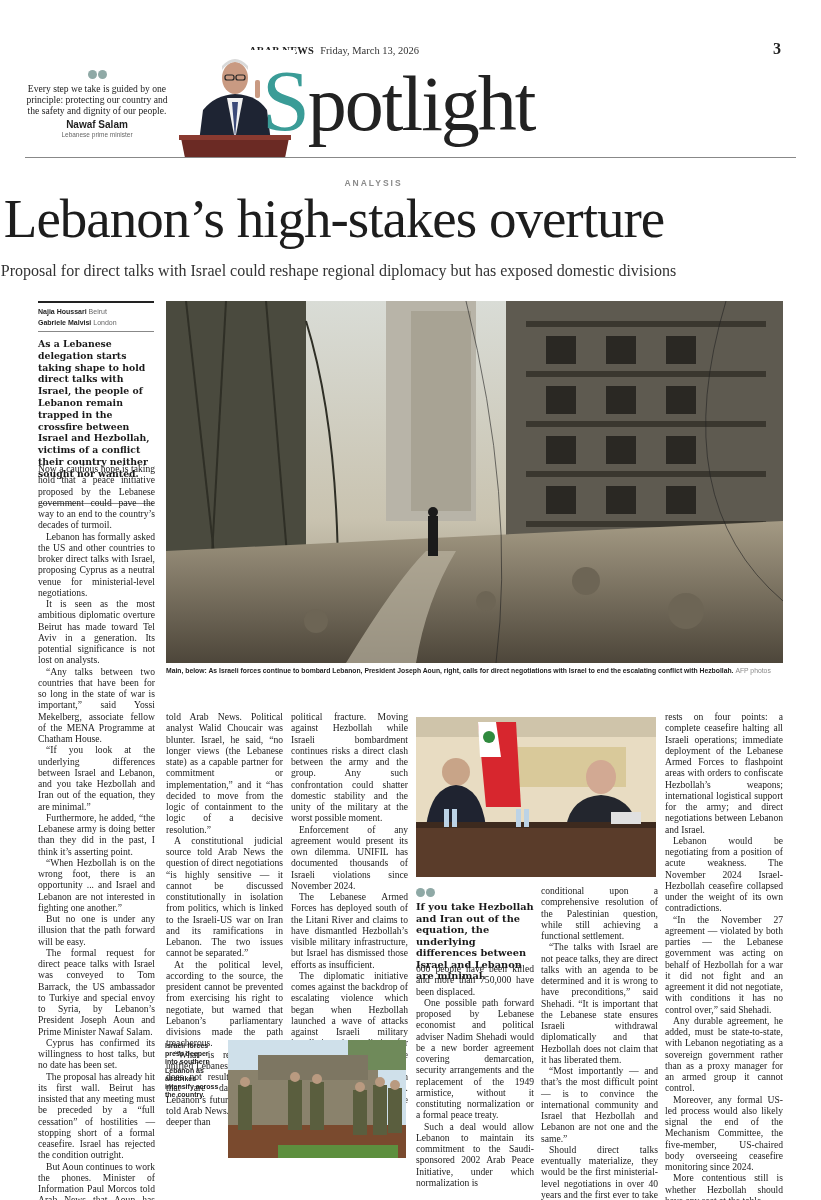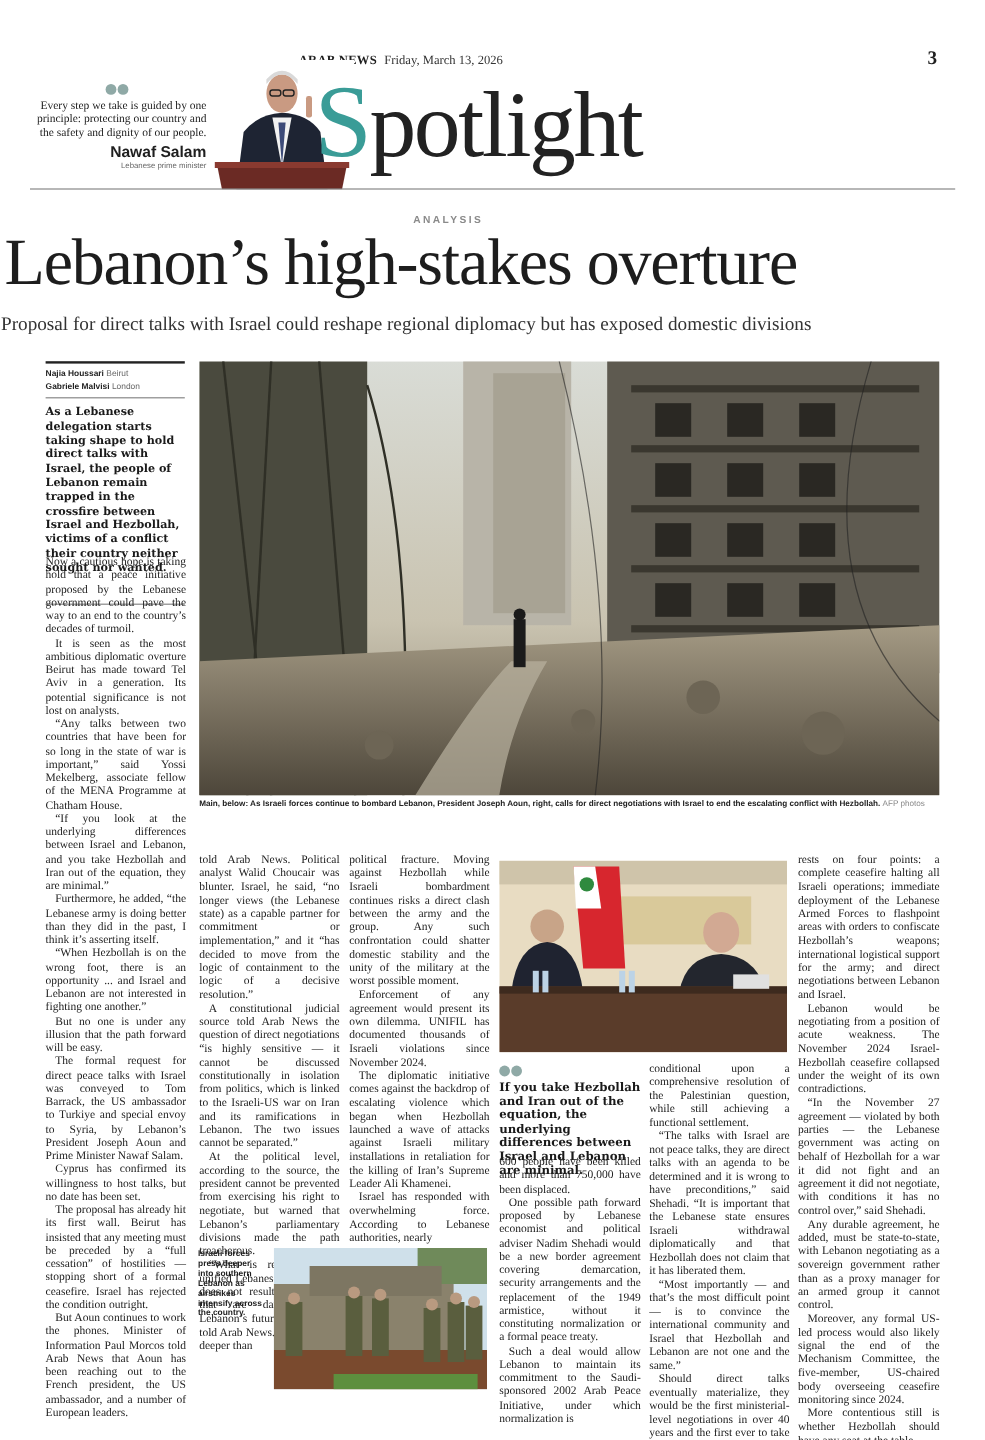--- a/index.html
+++ b/index.html
@@ -4,25 +4,25 @@
   <style>
     * { margin: 0; padding: 0; box-sizing: border-box; }
     html, body { width: 821px; height: 1200px; background: #ffffff; overflow: hidden; }
     body { position: relative; font-family: "DejaVu Serif", serif; color: #1f1f1f; }
 
     .masthead-line { position: absolute; top: 45px; left: 0; width: 668px; text-align: center; font-size: 10px; }
     .masthead-line .pub { font-family: "Liberation Serif", serif; font-weight: bold; font-size: 10.5px; letter-spacing: 0.2px; }
     .masthead-line .date { font-family: "Liberation Serif", serif; font-size: 10.5px; margin-left: 3px; color: #333; }
     .page-num { position: absolute; top: 40px; right: 40px; font-family: "Liberation Serif", serif; font-weight: bold; font-size: 16px; }
 
-    .quote-block { position: absolute; top: 70px; left: 22px; width: 150px; text-align: right; }
+    .quote-block { position: absolute; top: 70px; left: 22px; width: 150px; text-align: center; }
     .quote-marks { display: flex; justify-content: center; gap: 1px; margin-bottom: 4px; }
     .qm { width: 9px; height: 9px; border-radius: 50%; background: #8fa9a6; }
     .quote-text { font-family: "Liberation Serif", serif; font-size: 9.6px; line-height: 11px; color: #222; }
-    .quote-name { font-family: "Liberation Sans", sans-serif; font-weight: bold; font-size: 13px; margin-top: 3px; }
+    .quote-name { font-family: "Liberation Sans", sans-serif; font-weight: bold; font-size: 10px; margin-top: 3px; }
     .quote-role { font-family: "Liberation Sans", sans-serif; font-size: 6.5px; color: #666; margin-top: 1px; }
 
     .portrait { position: absolute; top: 50px; left: 175px; width: 120px; height: 108px; overflow: hidden; }
     .spotlight { position: absolute; top: 58px; left: 262px; font-family: "Liberation Serif", serif; font-size: 78px; line-height: 1; letter-spacing: -2px; color: #222; }
     .spotlight .s { color: #3a9c97; font-size: 86px; }
 
     .rule-top { position: absolute; top: 157px; left: 25px; width: 771px; height: 1px; background: #888; }
 
     .kicker { position: absolute; top: 178px; left: 0; width: 747px; text-align: center; font-family: "Liberation Sans", sans-serif; font-weight: bold; font-size: 8.5px; letter-spacing: 2px; color: #8a8a8a; }
     .headline { position: absolute; top: 190px; left: 0; width: 668px; text-align: center; font-family: "Liberation Serif", serif; font-size: 55px; letter-spacing: -1px; color: #1d1d1d; line-height: 1.05; }
@@ -95,24 +95,25 @@
 <div class="deck">Proposal for direct talks with Israel could reshape regional diplomacy but has exposed domestic divisions</div>
 
 <div class="byline-box">
   <div class="byline"><b>Najia Houssari</b> <span class="loc">Beirut</span></div>
   <div class="byline"><b>Gabriele Malvisi</b> <span class="loc">London</span></div>
   <div class="standfirst">As a Lebanese delegation starts taking shape to hold direct talks with Israel, the people of Lebanon remain trapped in the crossfire between Israel and Hezbollah, victims of a conflict their country neither sought nor wanted.</div>
 </div>
 
 <div class="col" style="top:463px; left:38px; width:117px;">
   <p class="noind">Now a cautious hope is taking hold that a peace initiative proposed by the Lebanese government could pave the way to an end to the country’s decades of turmoil.</p>
+  <p>Lebanon has formally asked the US and other countries to broker direct talks with Israel, proposing Cyprus as a neutral venue for ministerial-level negotiations.</p>
   <p>It is seen as the most ambitious diplomatic overture Beirut has made toward Tel Aviv in a generation. Its potential significance is not lost on analysts.</p>
   <p>“Any talks between two countries that have been for so long in the state of war is important,” said Yossi Mekelberg, associate fellow of the MENA Programme at Chatham House.</p>
   <p>“If you look at the underlying differences between Israel and Lebanon, and you take Hezbollah and Iran out of the equation, they are minimal.”</p>
-  <p>Furthermore, he added, “the Lebanese army is doing better than they did in the past, I think it’s asserting itself.</p>
+  <p>Furthermore, he added, “the Lebanese army is doing better than they did in the past, I think it’s asserting point.</p>
   <p>“When Hezbollah is on the wrong foot, there is an opportunity ... and Israel and Lebanon are not interested in fighting one another.”</p>
   <p>But no one is under any illusion that the path forward will be easy.</p>
   <p>The formal request for direct peace talks with Israel was conveyed to Tom Barrack, the US ambassador to Turkiye and special envoy to Syria, by Lebanon’s President Joseph Aoun and Prime Minister Nawaf Salam.</p>
   <p>Cyprus has confirmed its willingness to host talks, but no date has been set.</p>
   <p>The proposal has already hit its first wall. Beirut has insisted that any meeting must be preceded by a “full cessation” of hostilities — stopping short of a formal ceasefire. Israel has rejected the condition outright.</p>
   <p>But Aoun continues to work the phones. Minister of Information Paul Morcos told Arab News that Aoun has been reaching out to the French president, the US ambassador, and a number of European leaders.</p>
 
 </div>
 
 <div class="main-photo">
@@ -184,20 +185,21 @@
 <div class="col" style="top:711px; left:166px; width:117px;">
   <p class="noind">told Arab News. Political analyst Walid Choucair was blunter. Israel, he said, “no longer views (the Lebanese state) as a capable partner for commitment or implementation,” and it “has decided to move from the logic of containment to the logic of a decisive resolution.”</p>
   <p>A constitutional judicial source told Arab News the question of direct negotiations “is highly sensitive — it cannot be discussed constitutionally in isolation from politics, which is linked to the Israeli-US war on Iran and its ramifications in Lebanon. The two issues cannot be separated.”</p>
   <p>At the political level, according to the source, the president cannot be prevented from exercising his right to negotiate, but warned that Lebanon’s parliamentary divisions made the path treacherous.</p>
   <p>“What is required is a unified Lebanese position that does not result in divisions that are dangerous for Lebanon’s future,” the source told Arab News. The fear runs deeper than</p>
 </div>
 
 <div class="col" style="top:711px; left:291px; width:117px;">
   <p class="noind">political fracture. Moving against Hezbollah while Israeli bombardment continues risks a direct clash between the army and the group. Any such confrontation could shatter domestic stability and the unity of the military at the worst possible moment.</p>
   <p>Enforcement of any agreement would present its own dilemma. UNIFIL has documented thousands of Israeli violations since November 2024.</p>
+  <p>The Lebanese Armed Forces has deployed south of the Litani River and claims to have dismantled Hezbollah’s visible military infrastructure, but Israel has dismissed those efforts as insufficient.</p>
   <p>The diplomatic initiative comes against the backdrop of escalating violence which began when Hezbollah launched a wave of attacks against Israeli military installations in retaliation for the killing of Iran’s Supreme Leader Ali Khamenei.</p>
   <p>Israel has responded with overwhelming force. According to Lebanese authorities, nearly</p>
 </div>
 
 <div class="photo2">
   <svg width="240" height="160" viewBox="0 0 240 160" preserveAspectRatio="none">
     <rect width="240" height="160" fill="#e8dcc2"></rect>
     <rect x="0" y="0" width="240" height="20" fill="#cfc4aa"></rect>
     <rect x="100" y="30" width="110" height="40" fill="#d9c99a"></rect>
     <path d="M62 5 L100 5 L105 90 L70 90 Z" fill="#d7262e"></path>

